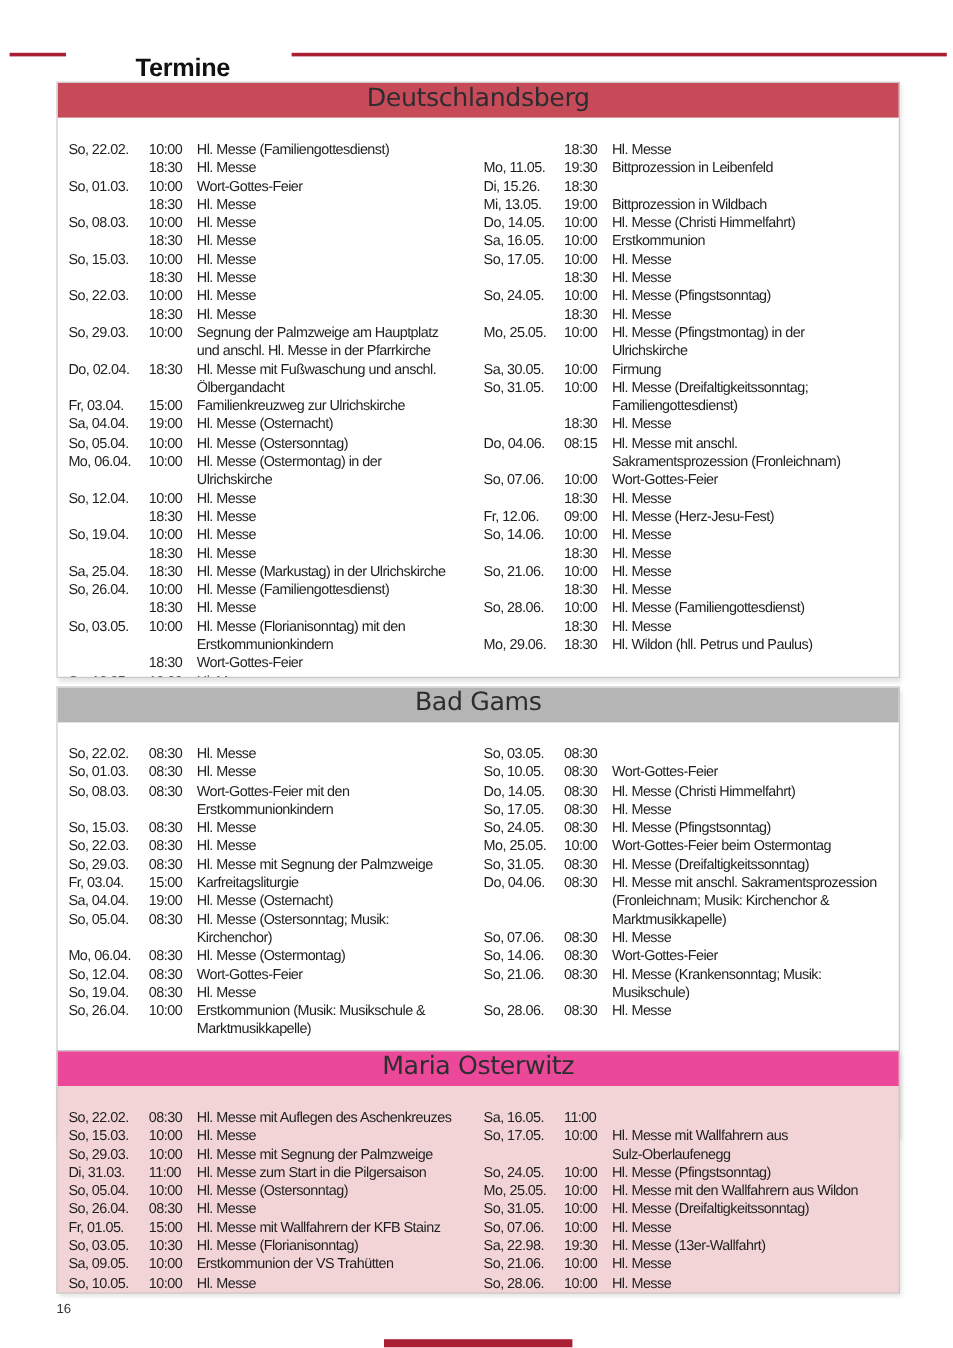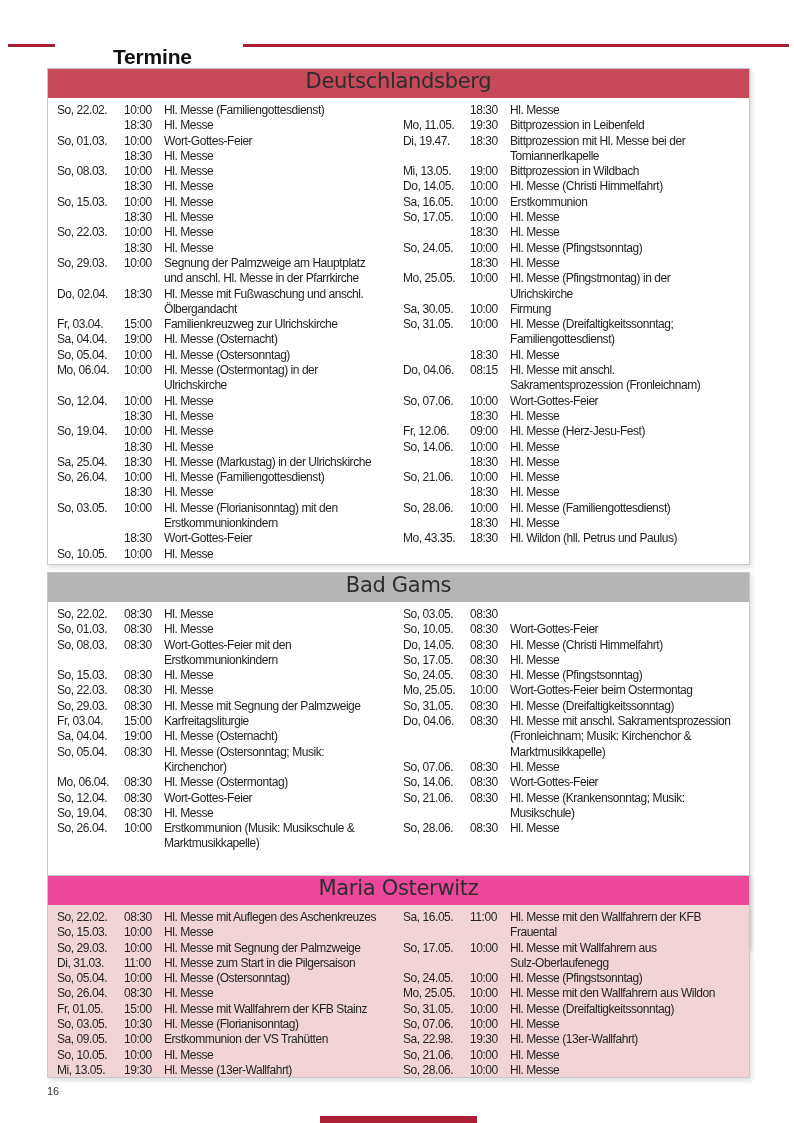--- a/index.html
+++ b/index.html
@@ -33,21 +33,21 @@
   .banner{
     height:29px;display:flex;align-items:flex-start;justify-content:center;
   }
   .banner-title{
     margin:0;font-family:"DejaVu Sans","Liberation Sans",sans-serif;
     font-size:21px;font-weight:400;color:#2d2d2f;letter-spacing:-0.3px;
   }
   .body{
     display:flex;gap:0;
     box-sizing:border-box;
-    padding:5px 6px 0 9px;
+    padding:19px 6px 0 9px;
   }
   .col{flex:1;min-width:0;}
   .col + .col{padding-left:6px;}
   .entry{
     display:flex;align-items:flex-start;
     font-size:12px;line-height:15.3px;letter-spacing:-0.45px;
     color:var(--text,#1f1f21);
   }
   .date{width:67px;flex:0 0 67px;white-space:pre;}
   .time{width:40px;flex:0 0 40px;white-space:pre;}
@@ -244,24 +244,22 @@
     <span class="desc">Hl. Messe</span>
   </div>
 
   <div class="entry">
     <span class="date">Mo, 11.05.</span>
     <span class="time">19:30</span>
     <span class="desc">Bittprozession in Leibenfeld</span>
   </div>
 
   <div class="entry">
-    <span class="date">Di, 19.47.</span>
-    <span class="time">18:30</span>
-    <span class="desc">Bittprozession mit Hl. Messe bei der
-Tomiannerlkapelle</span>
+    <span class="date">Di, 15.26.</span>
+    <span class="time">18:30</span>
   </div>
 
   <div class="entry">
     <span class="date">Mi, 13.05.</span>
     <span class="time">19:00</span>
     <span class="desc">Bittprozession in Wildbach</span>
   </div>
 
   <div class="entry">
     <span class="date">Do, 14.05.</span>
@@ -380,21 +378,21 @@
     <span class="desc">Hl. Messe (Familiengottesdienst)</span>
   </div>
 
   <div class="entry">
     <span class="date"></span>
     <span class="time">18:30</span>
     <span class="desc">Hl. Messe</span>
   </div>
 
   <div class="entry">
-    <span class="date">Mo, 43.35.</span>
+    <span class="date">Mo, 29.06.</span>
     <span class="time">18:30</span>
     <span class="desc">Hl. Wildon (hll. Petrus und Paulus)</span>
   </div>
 </div>
     </div>
   </section>
 
   <section class="schedule-section" style="top: 572px; height: 376px; background: rgb(255, 255, 255);">
     <div class="banner" style="background: rgb(181, 181, 181);">
       <h2 class="banner-title">Bad Gams</h2>
@@ -629,22 +627,20 @@
   <div class="entry">
     <span class="date">Mi, 13.05.</span>
     <span class="time">19:30</span>
     <span class="desc">Hl. Messe (13er-Wallfahrt)</span>
   </div>
 </div>
       <div class="col">
   <div class="entry">
     <span class="date">Sa, 16.05.</span>
     <span class="time">11:00</span>
-    <span class="desc">Hl. Messe mit den Wallfahrern der KFB
-Frauental</span>
   </div>
 
   <div class="entry">
     <span class="date">So, 17.05.</span>
     <span class="time">10:00</span>
     <span class="desc">Hl. Messe mit Wallfahrern aus
 Sulz-Oberlaufenegg</span>
   </div>
 
   <div class="entry">

